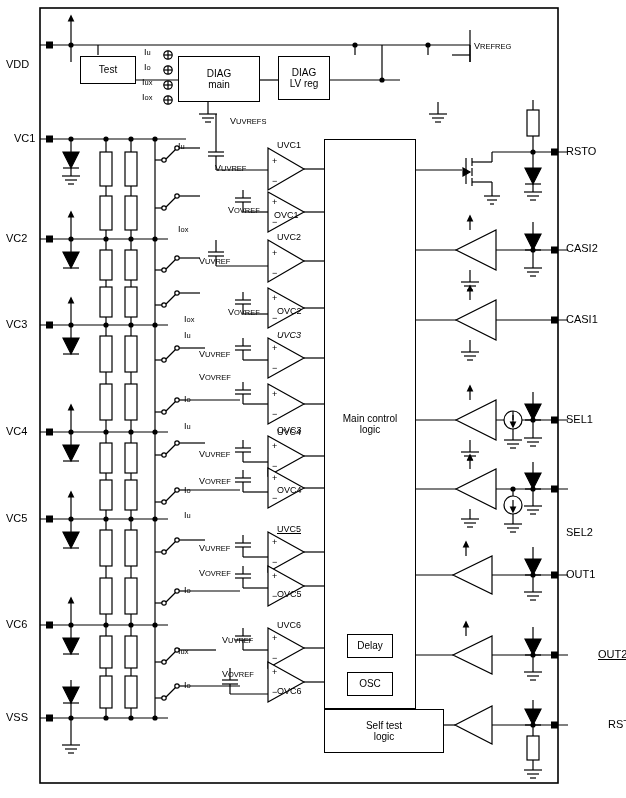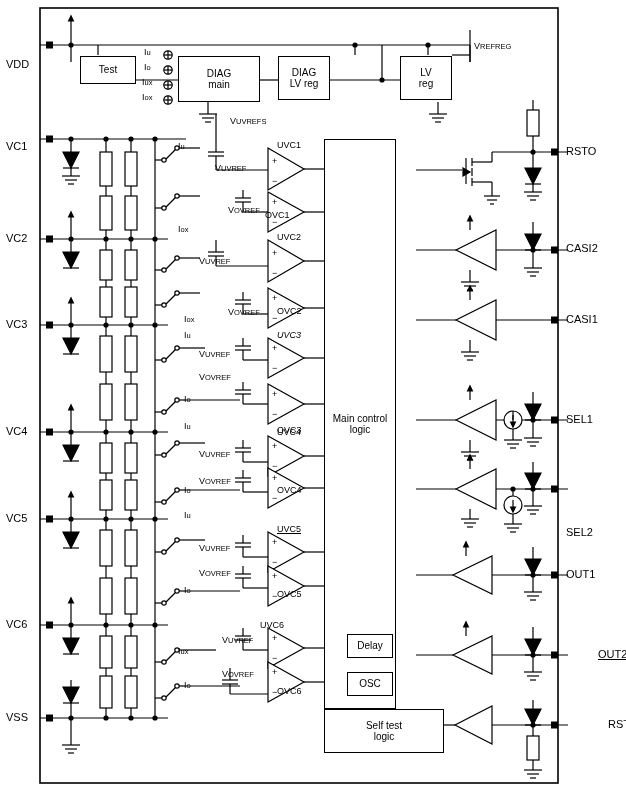--- a/index.html
+++ b/index.html
@@ -639,65 +639,62 @@
 
   <div class="box" style="left:80px;top:56px;width:56px;height:28px;">
     <span>Test</span>
   </div>
   <div class="box" style="left:178px;top:56px;width:82px;height:46px;flex-direction:column;">
     <span>DIAG<br>main</span>
   </div>
   <div class="box" style="left:278px;top:56px;width:52px;height:44px;flex-direction:column;">
     <span>DIAG<br>LV reg</span>
   </div>
-  <div class="box" style="left:400px;top:56px;width:52px;height:44px;flex-direction:column;">
-    <span>LV<br>reg</span>
-  </div>
-  <div class="box" style="left:324px;top:139px;width:72px;height:570px;align-items:center;">
+  <div class="box" style="left:324px;top:139px;width:92px;height:570px;align-items:center;">
     <span>Main control<br>logic</span>
   </div>
   <div class="box" style="left:347px;top:634px;width:46px;height:24px;">
     <span>Delay</span>
   </div>
   <div class="box" style="left:347px;top:672px;width:46px;height:24px;">
     <span>OSC</span>
   </div>
   <div class="box" style="left:324px;top:709px;width:120px;height:44px;flex-direction:column;">
     <span>Self test<br>logic</span>
   </div>
 
   <div class="lbl" style="left:6px;top:38px;margin-top:20px;">VDD</div>
-  <div class="lbl" style="left:6px;top:132px;margin-top:8px;">VC1</div>
+  <div class="lbl" style="left:14px;top:132px;">VC1</div>
   <div class="lbl" style="left:6px;top:232px;">VC2</div>
   <div class="lbl" style="left:6px;top:318px;">VC3</div>
   <div class="lbl" style="left:6px;top:425px;">VC4</div>
   <div class="lbl" style="left:6px;top:512px;">VC5</div>
   <div class="lbl" style="left:6px;top:618px;">VC6</div>
   <div class="lbl" style="left:6px;top:711px;">VSS</div>
 
   <div class="lbl" style="left:566px;top:145px;">RSTO</div>
   <div class="lbl" style="left:566px;top:242px;">CASI2</div>
   <div class="lbl" style="left:566px;top:313px;">CASI1</div>
   <div class="lbl" style="left:566px;top:413px;">SEL1</div>
   <div class="lbl" style="left:566px;top:482px;margin-top:44px;">SEL2</div>
   <div class="lbl" style="left:566px;top:568px;">OUT1</div>
   <div class="lbl" style="left:598px;top:648px;text-decoration:underline;">OUT2</div>
   <div class="lbl" style="left:566px;top:718px;margin-left:42px;">RSTI</div>
 
   <div class="lbl sm" style="left:277px;top:140px;">UVC1</div>
-  <div class="lbl sm" style="left:265px;top:210px;text-align:right;">OVC1</div>
+  <div class="lbl sm" style="left:274px;top:210px;text-align:right;">OVC1</div>
   <div class="lbl sm" style="left:277px;top:232px;">UVC2</div>
   <div class="lbl sm" style="left:277px;top:306px;">OVC2</div>
   <div class="lbl sm" style="left:277px;top:330px;font-style:italic;">UVC3</div>
   <div class="lbl sm" style="left:277px;top:425px;">OVC3</div>
   <div class="lbl sm" style="left:277px;top:427px;">UVC4</div>
   <div class="lbl sm" style="left:277px;top:485px;">OVC4</div>
   <div class="lbl sm" style="left:277px;top:524px;text-decoration:underline;">UVC5</div>
   <div class="lbl sm" style="left:277px;top:589px;">OVC5</div>
-  <div class="lbl sm" style="left:260px;top:620px;">UVC6</div>
+  <div class="lbl sm" style="left:277px;top:620px;">UVC6</div>
   <div class="lbl sm" style="left:277px;top:686px;">OVC6</div>
 
   <div class="lbl sm" style="left:474px;top:41px;">V<span class="sub">REFREG</span></div>
   <div class="lbl sm" style="left:230px;top:116px;">V<span class="sub">UVREFS</span></div>
   <div class="lbl sm" style="left:215px;top:163px;">V<span class="sub">UVREF</span></div>
   <div class="lbl sm" style="left:228px;top:205px;">V<span class="sub">OVREF</span></div>
   <div class="lbl sm" style="left:199px;top:256px;">V<span class="sub">UVREF</span></div>
   <div class="lbl sm" style="left:228px;top:307px;">V<span class="sub">OVREF</span></div>
   <div class="lbl sm" style="left:199px;top:349px;">V<span class="sub">UVREF</span></div>
   <div class="lbl sm" style="left:199px;top:372px;">V<span class="sub">OVREF</span></div>

